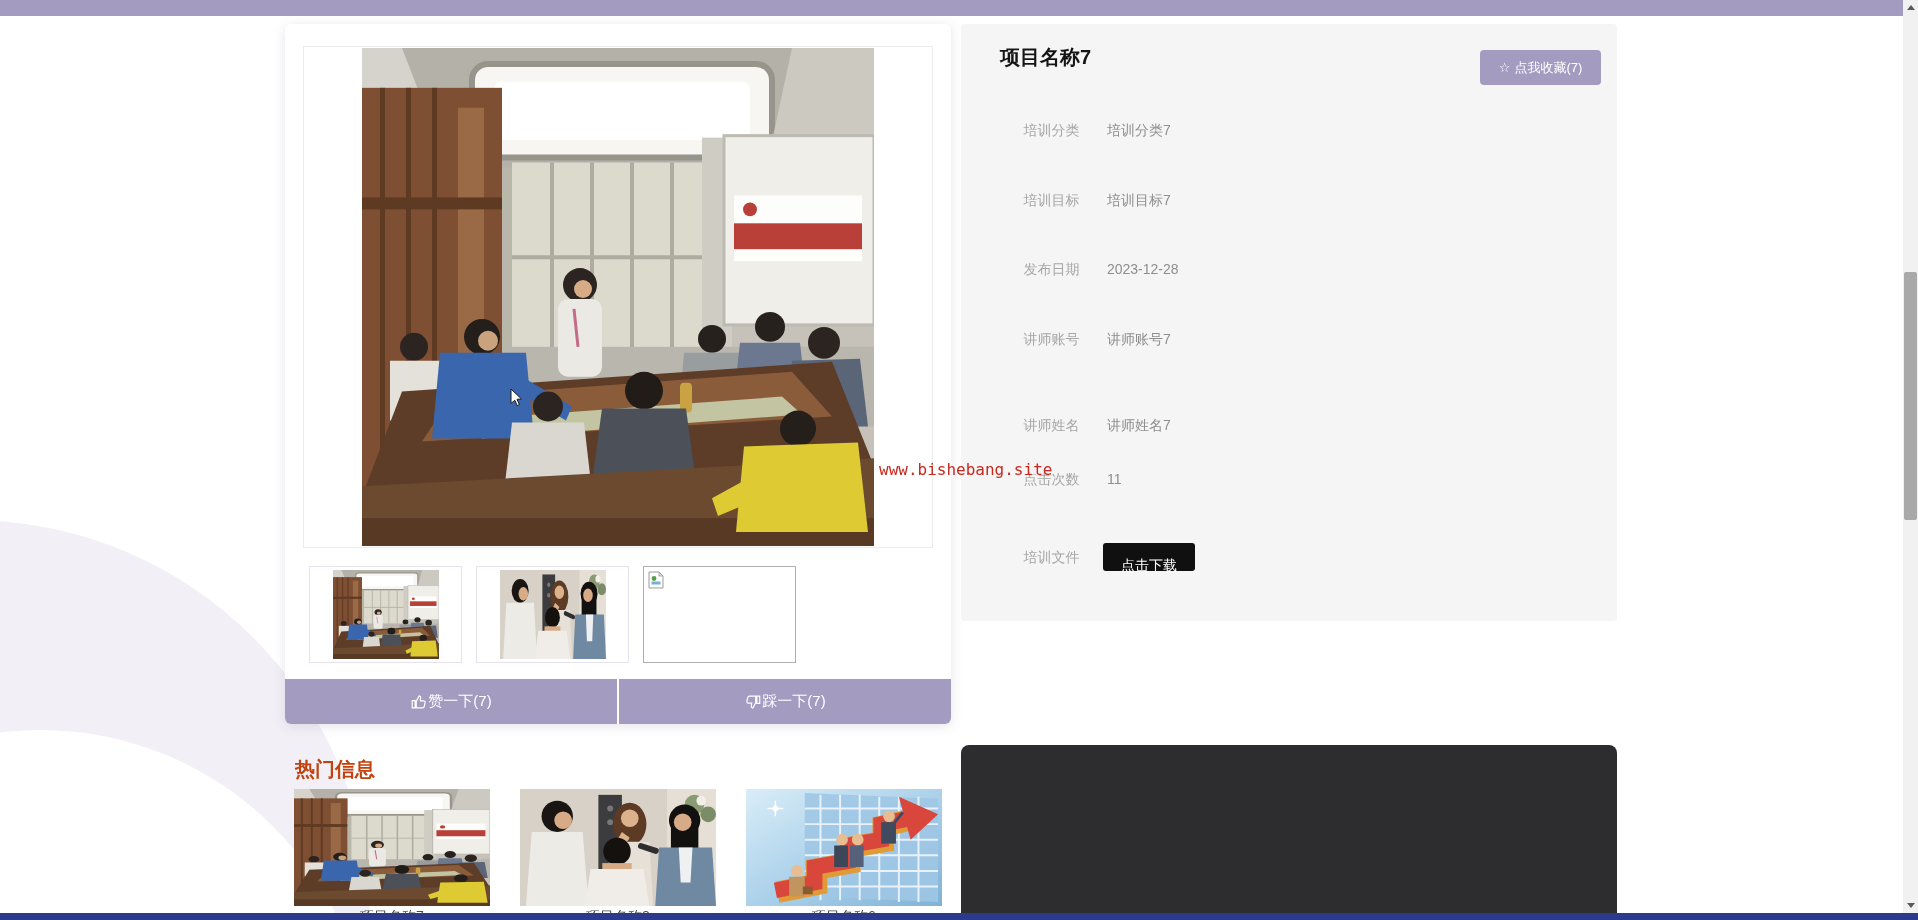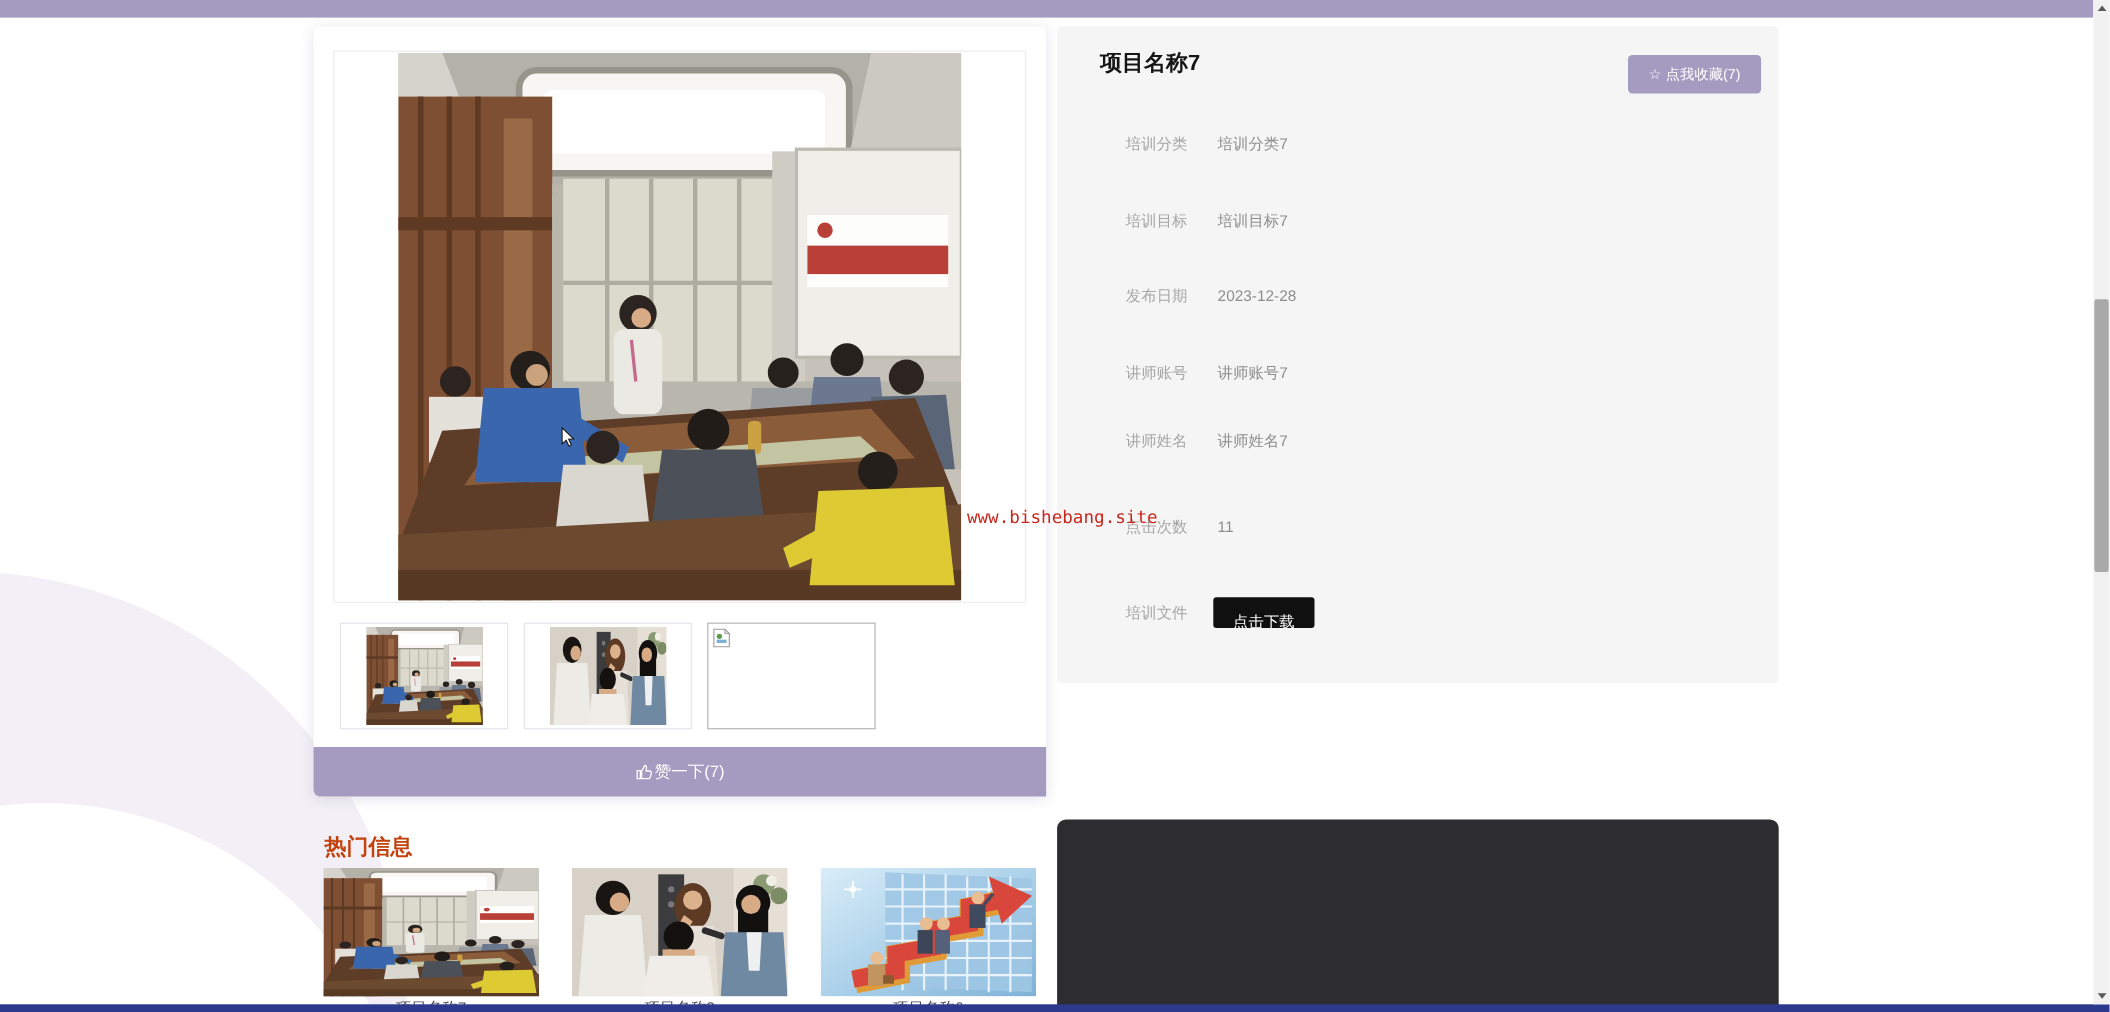--- a/index.html
+++ b/index.html
@@ -31,21 +31,21 @@
   .vote-btn svg{width:18px;height:18px;}
 
   
   .panel{position:absolute;left:961px;top:24px;width:656px;height:597px;background:var(--panel-bg,#f5f5f6);border-radius:4px;z-index:1;}
   .panel-title{position:absolute;left:39px;top:20px;font-size:20px;font-weight:bold;color:#151515;}
   .fav-btn{position:absolute;left:519px;top:26px;width:121px;height:35px;background:var(--accent,#a49bc1);
            border:none;border-radius:4px;color:#fff;font-size:13px;display:flex;align-items:center;justify-content:center;gap:4px;cursor:pointer;}
   .detail-row{position:absolute;left:39px;font-size:14px;height:18px;line-height:18px;}
   .dlabel{display:inline-block;width:103px;color:#a6a6a6;text-align:center;}
   .dvalue{color:#8e8e8e;}
-  .r0{top:97px}.r1{top:167px}.r2{top:236px}.r3{top:306px}.r4{top:367px}.r5{top:446px}
+  .r0{top:97px}.r1{top:167px}.r2{top:236px}.r3{top:306px}.r4{top:392px}.r5{top:446px}
   .file-row{position:absolute;left:39px;top:516px;height:34px;display:flex;align-items:center;font-size:14px;}
   .file-row .dlabel{line-height:34px;}
   .dl-btn{height:28px;padding:14px 18px;background:var(--btn-dark,#101010);color:#fff;border:none;border-radius:3px;
           font-size:14px;cursor:pointer;}
 
   
   .hot-heading{position:absolute;left:295px;top:756px;font-size:20px;font-weight:600;color:#c2410c;z-index:1;}
   .hot-item{position:absolute;top:789px;width:196px;z-index:1;cursor:pointer;}
   .hot-item .himg{width:196px;height:117px;display:block;}
   .hot-caption{width:196px;text-align:center;font-size:14px;color:#4a4a4a;margin-top:2px;}
@@ -237,20 +237,26 @@
           </svg>
       </div>
     </div>
     <div class="vote-row">
       <button class="vote-btn like">
         <svg>
             <use href="#thumb-up"></use>
           </svg>
         <span>赞一下(7)</span>
       </button>
+      <button class="vote-btn dislike">
+        <svg>
+            <use href="#thumb-down"></use>
+          </svg>
+        <span>踩一下(7)</span>
+      </button>
     </div>
   </div>
 
   <div class="panel">
     <div class="panel-title">项目名称7</div>
     <button class="fav-btn">
       <span>☆</span>
       <span>点我收藏(7)</span>
     </button>
 

